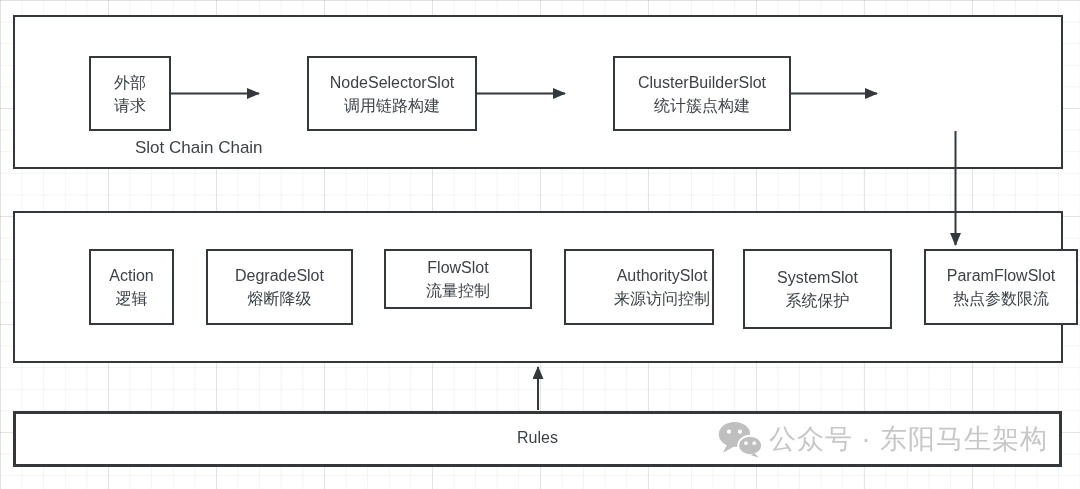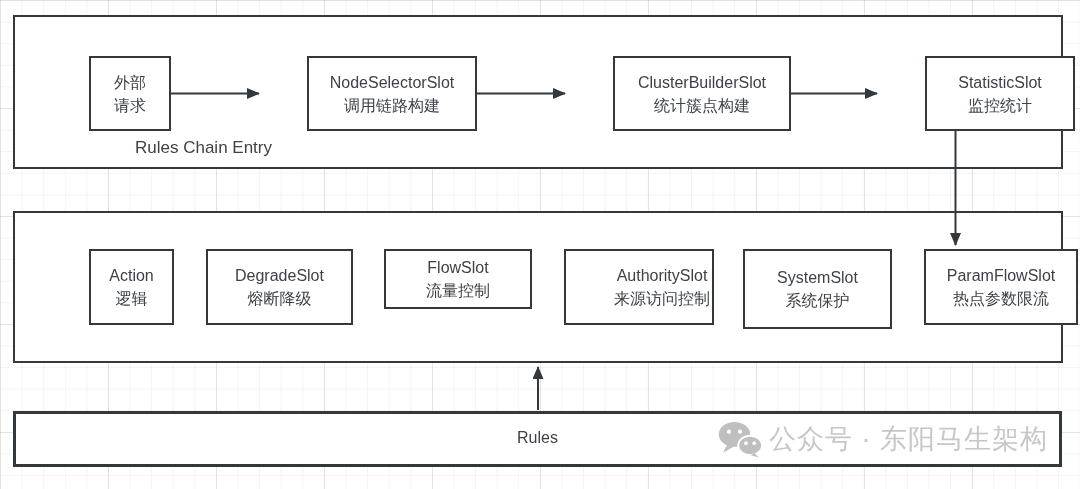--- a/index.html
+++ b/index.html
@@ -128,24 +128,20 @@
     <span>请求</span>
   </div>
   <div class="node n-node">
     <span>NodeSelectorSlot</span>
     <span>调用链路构建</span>
   </div>
   <div class="node n-cluster">
     <span>ClusterBuilderSlot</span>
     <span>统计簇点构建</span>
   </div>
-  <div class="node n-statistic">
-    <span>StatisticSlot</span>
-    <span>监控统计</span>
-  </div>
 
   <div class="node n-action">
     <span>Action</span>
     <span>逻辑</span>
   </div>
   <div class="node n-degrade">
     <span>DegradeSlot</span>
     <span>熔断降级</span>
   </div>
   <div class="node n-flow">
@@ -158,21 +154,21 @@
   </div>
   <div class="node n-system">
     <span>SystemSlot</span>
     <span>系统保护</span>
   </div>
   <div class="node n-paramflow">
     <span>ParamFlowSlot</span>
     <span>热点参数限流</span>
   </div>
 
-  <div class="entry-label">Rules Chain Entry</div>
+  <div class="entry-label">Slot Chain Chain</div>
   <div class="rules-label">Rules</div>
 
   <div class="watermark">
     <span>
       <svg width="46" height="40" viewBox="0 0 50 42">
         <ellipse cx="19" cy="16" rx="17" ry="13.5" fill="#bfbfbf"></ellipse>
         <path d="M11,27 L6.5,36 L19,29 Z" fill="#bfbfbf"></path>
         <circle cx="13" cy="13" r="2.3" fill="#ffffff"></circle>
         <circle cx="25" cy="13" r="2.3" fill="#ffffff"></circle>
         <ellipse cx="36" cy="28" rx="13" ry="10.5" fill="#bfbfbf" stroke="#ffffff" stroke-width="2"></ellipse>

